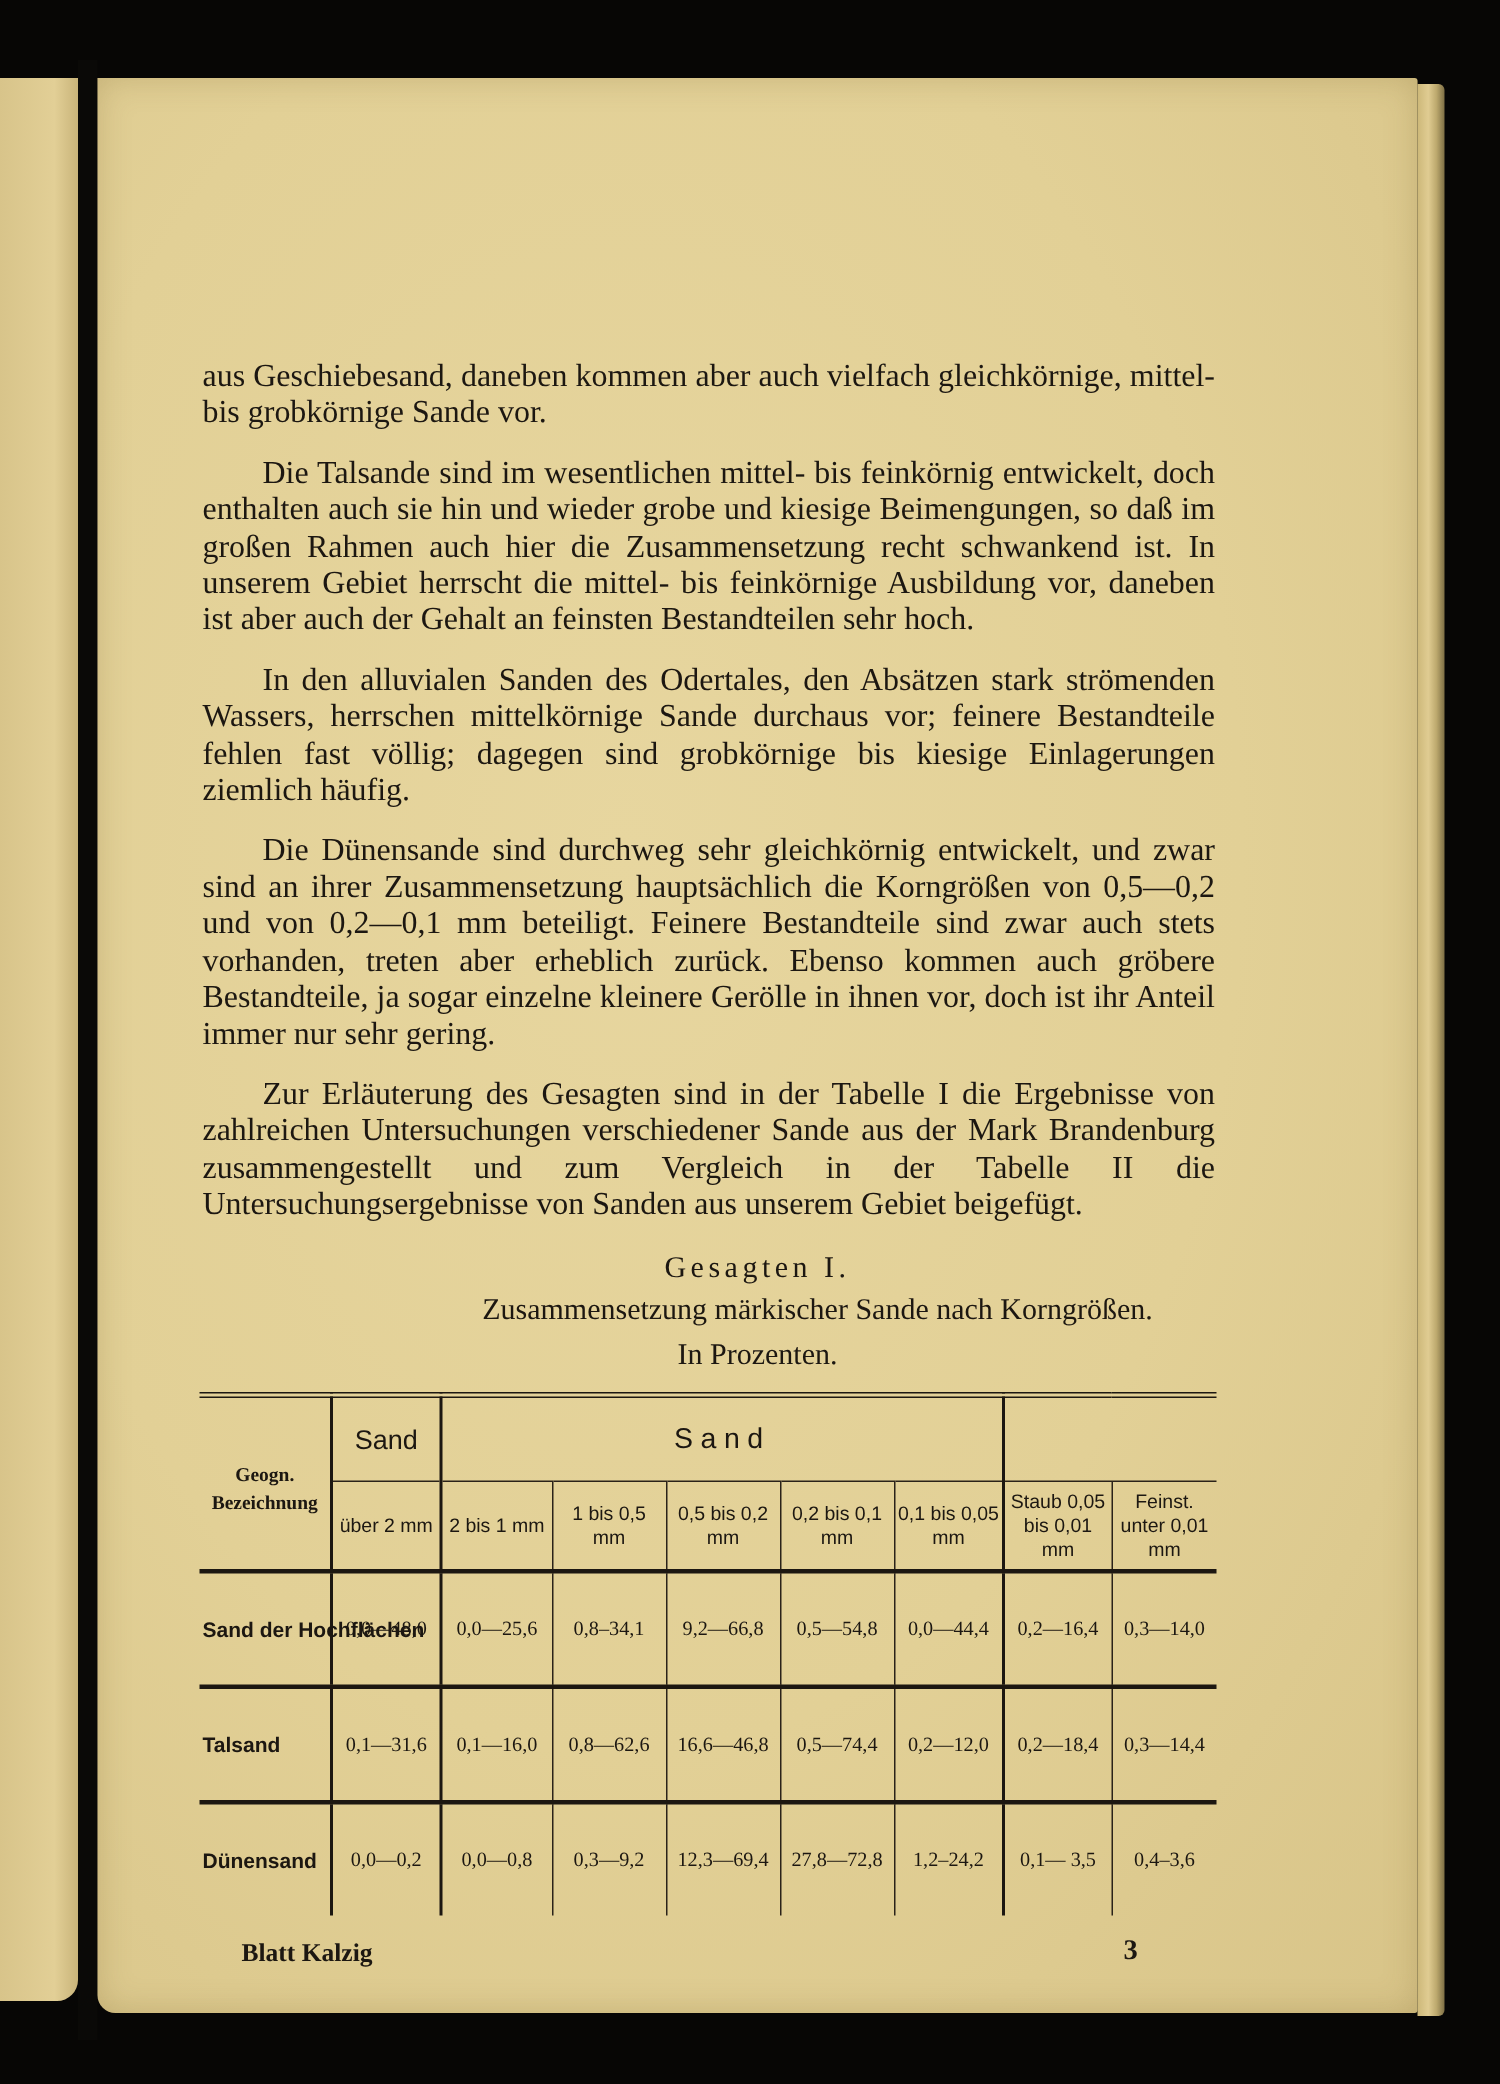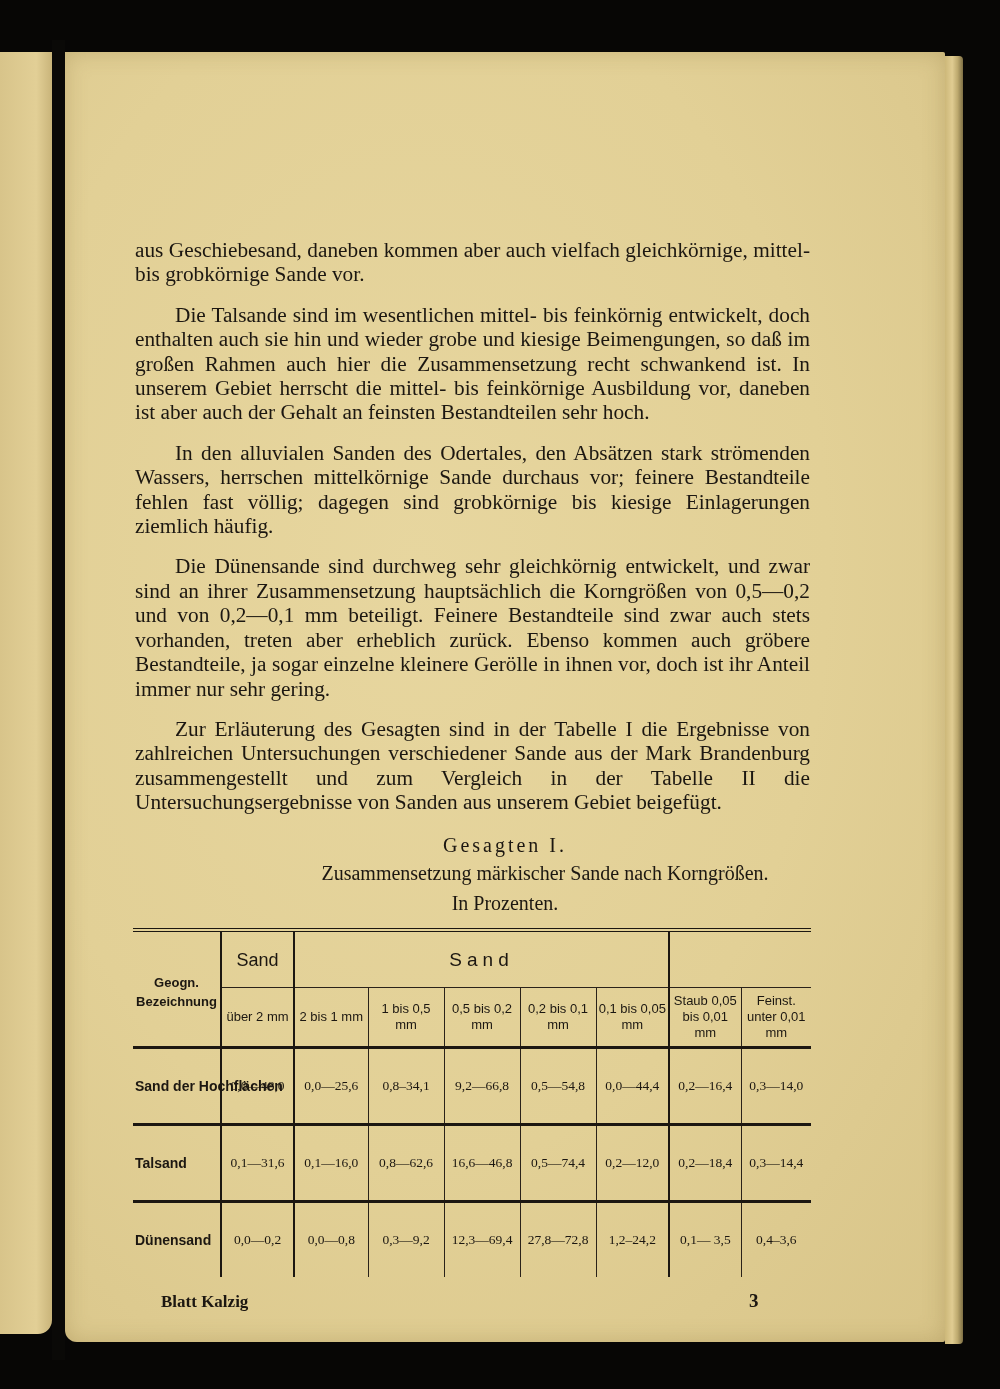--- a/index.html
+++ b/index.html
@@ -94,21 +94,21 @@
         <col style="width:74px">
         <col style="width:76px">
       <col style="width:76px">
         <col style="width:76px">
         <col style="width:73px">
         <col style="width:72px">
         <col style="width:70px">
     </colgroup>
     <thead>
       <tr class="h-row1">
-        <th rowspan="2" style="font-size:13px;line-height:19px;font-weight:bold;padding-top:6px;">Geogn. Bezeichnung</th>
+        <th rowspan="2" style="font-size:13px;line-height:19px;font-weight:bold;padding-top:6px;font-family:Liberation Serif, serif;">Geogn. Bezeichnung</th>
         <th class="thick-l kies">Sand</th>
         <th colspan="5" class="thick-l sand-hdr">Sand</th>
         <th colspan="2" class="thick-l"></th>
       </tr>
       <tr class="h-row2">
         <th class="thick-l">über 2 mm</th>
         <th class="thick-l">2 bis 1 mm</th>
         <th>1 bis 0,5 mm</th>
         <th>0,5 bis 0,2 mm</th>
         <th>0,2 bis 0,1 mm</th>

